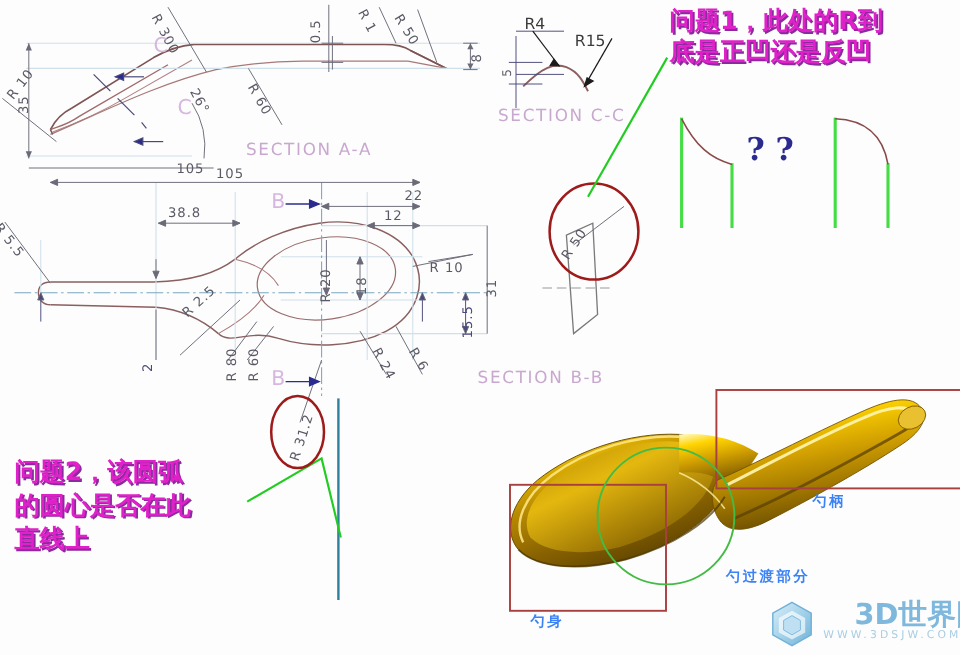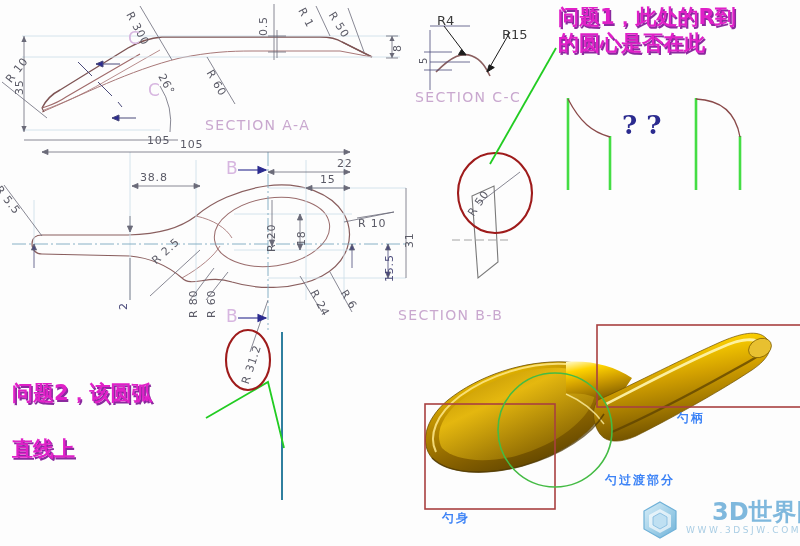--- a/index.html
+++ b/index.html
@@ -390,51 +390,52 @@
   <div class="txt dim rotn" style="left:336px; top:10px; transform:rotate(58deg);">R 50</div>
   <div class="txt dim rot90" style="left:392px; top:52px;">8</div>
   <div class="txt dim" style="left:147px; top:135px;">105</div>
   <div class="txt sect-label" style="left:205px; top:118px;">SECTION A-A</div>
   <div class="txt mark-letter" style="left:128px; top:30px;">C</div>
   <div class="txt mark-letter" style="left:148px; top:82px;">C</div>
 
   <div class="txt dim" style="left:180px; top:139px;">105</div>
   <div class="txt dim" style="left:140px; top:172px;">38.8</div>
   <div class="txt dim" style="left:300px; top:158px;margin-left:37px;">22</div>
-  <div class="txt dim" style="left:320px; top:174px;">15</div>
+  <div class="txt dim" style="left:320px; top:174px;">12</div>
   <div class="txt dim rotn" style="left:2px; top:184px; transform:rotate(52deg);">R 5.5</div>
   <div class="txt dim rotn" style="left:150px; top:258px; transform:rotate(-42deg);">R 2.5</div>
   <div class="txt dim rot90" style="left:266px; top:252px;">R 20</div>
   <div class="txt dim rot90" style="left:296px; top:246px;">18</div>
   <div class="txt dim" style="left:358px; top:218px;">R 10</div>
   <div class="txt dim rot90" style="left:404px; top:248px;">31</div>
   <div class="txt dim-blue rot90" style="left:384px; top:282px;">15.5</div>
   <div class="txt dim-blue rot90" style="left:118px; top:310px;">2</div>
   <div class="txt dim rot90" style="left:188px; top:318px;">R 80</div>
   <div class="txt dim rot90" style="left:206px; top:318px;">R 60</div>
   <div class="txt dim rotn" style="left:318px; top:288px; transform:rotate(62deg);">R 24</div>
   <div class="txt dim rotn" style="left:348px; top:288px; transform:rotate(58deg);">R 6</div>
   <div class="txt dim rotn" style="left:240px; top:382px; transform:rotate(-72deg);">R 31.2</div>
   <div class="txt sect-label" style="left:398px; top:308px;">SECTION B-B</div>
   <div class="txt mark-letter" style="left:226px; top:160px;">B</div>
   <div class="txt mark-letter" style="left:226px; top:308px;">B</div>
 
   <div class="txt rlabel" style="left:437px; top:14px;">R4</div>
-  <div class="txt rlabel" style="left:502px; top:28px;text-align:center;">R15</div>
+  <div class="txt rlabel" style="left:479px; top:28px;text-align:center;">R15</div>
   <div class="txt dim-sm rot90" style="left:419px; top:64px;">5</div>
   <div class="txt sect-label" style="left:415px; top:90px;">SECTION C-C</div>
 
   <div class="txt dim rotn" style="left:466px; top:212px; transform:rotate(-56deg);">R 50</div>
 
   <div class="txt note" style="left:558px; top:6px;">问题1，此处的R到</div>
-  <div class="txt note" style="left:558px; top:32px;">的圆心是否在此</div>
+  <div class="txt note" style="left:558px; top:32px;">底是正凹还是反凹</div>
 
   <div class="txt qmark" style="left:622px; top:112px;">? ?</div>
 
   <div class="txt note" style="left:12px; top:382px;">问题2，该圆弧</div>
+  <div class="txt note" style="left:12px; top:410px;">的圆心是否在此</div>
   <div class="txt note" style="left:12px; top:438px;">直线上</div>
 
   <div class="txt part-label" style="left:677px; top:412px;">勺柄</div>
   <div class="txt part-label" style="left:605px; top:474px;">勺过渡部分</div>
   <div class="txt part-label" style="left:442px; top:512px;text-align:right;">勺身</div>
 
   <div class="txt wm-text" style="left:684px; top:500px;margin-left:28px;">3D世界网</div>
   <div class="txt wm-sub" style="left:686px; top:526px;">WWW.3DSJW.COM</div>
 
 </div>

